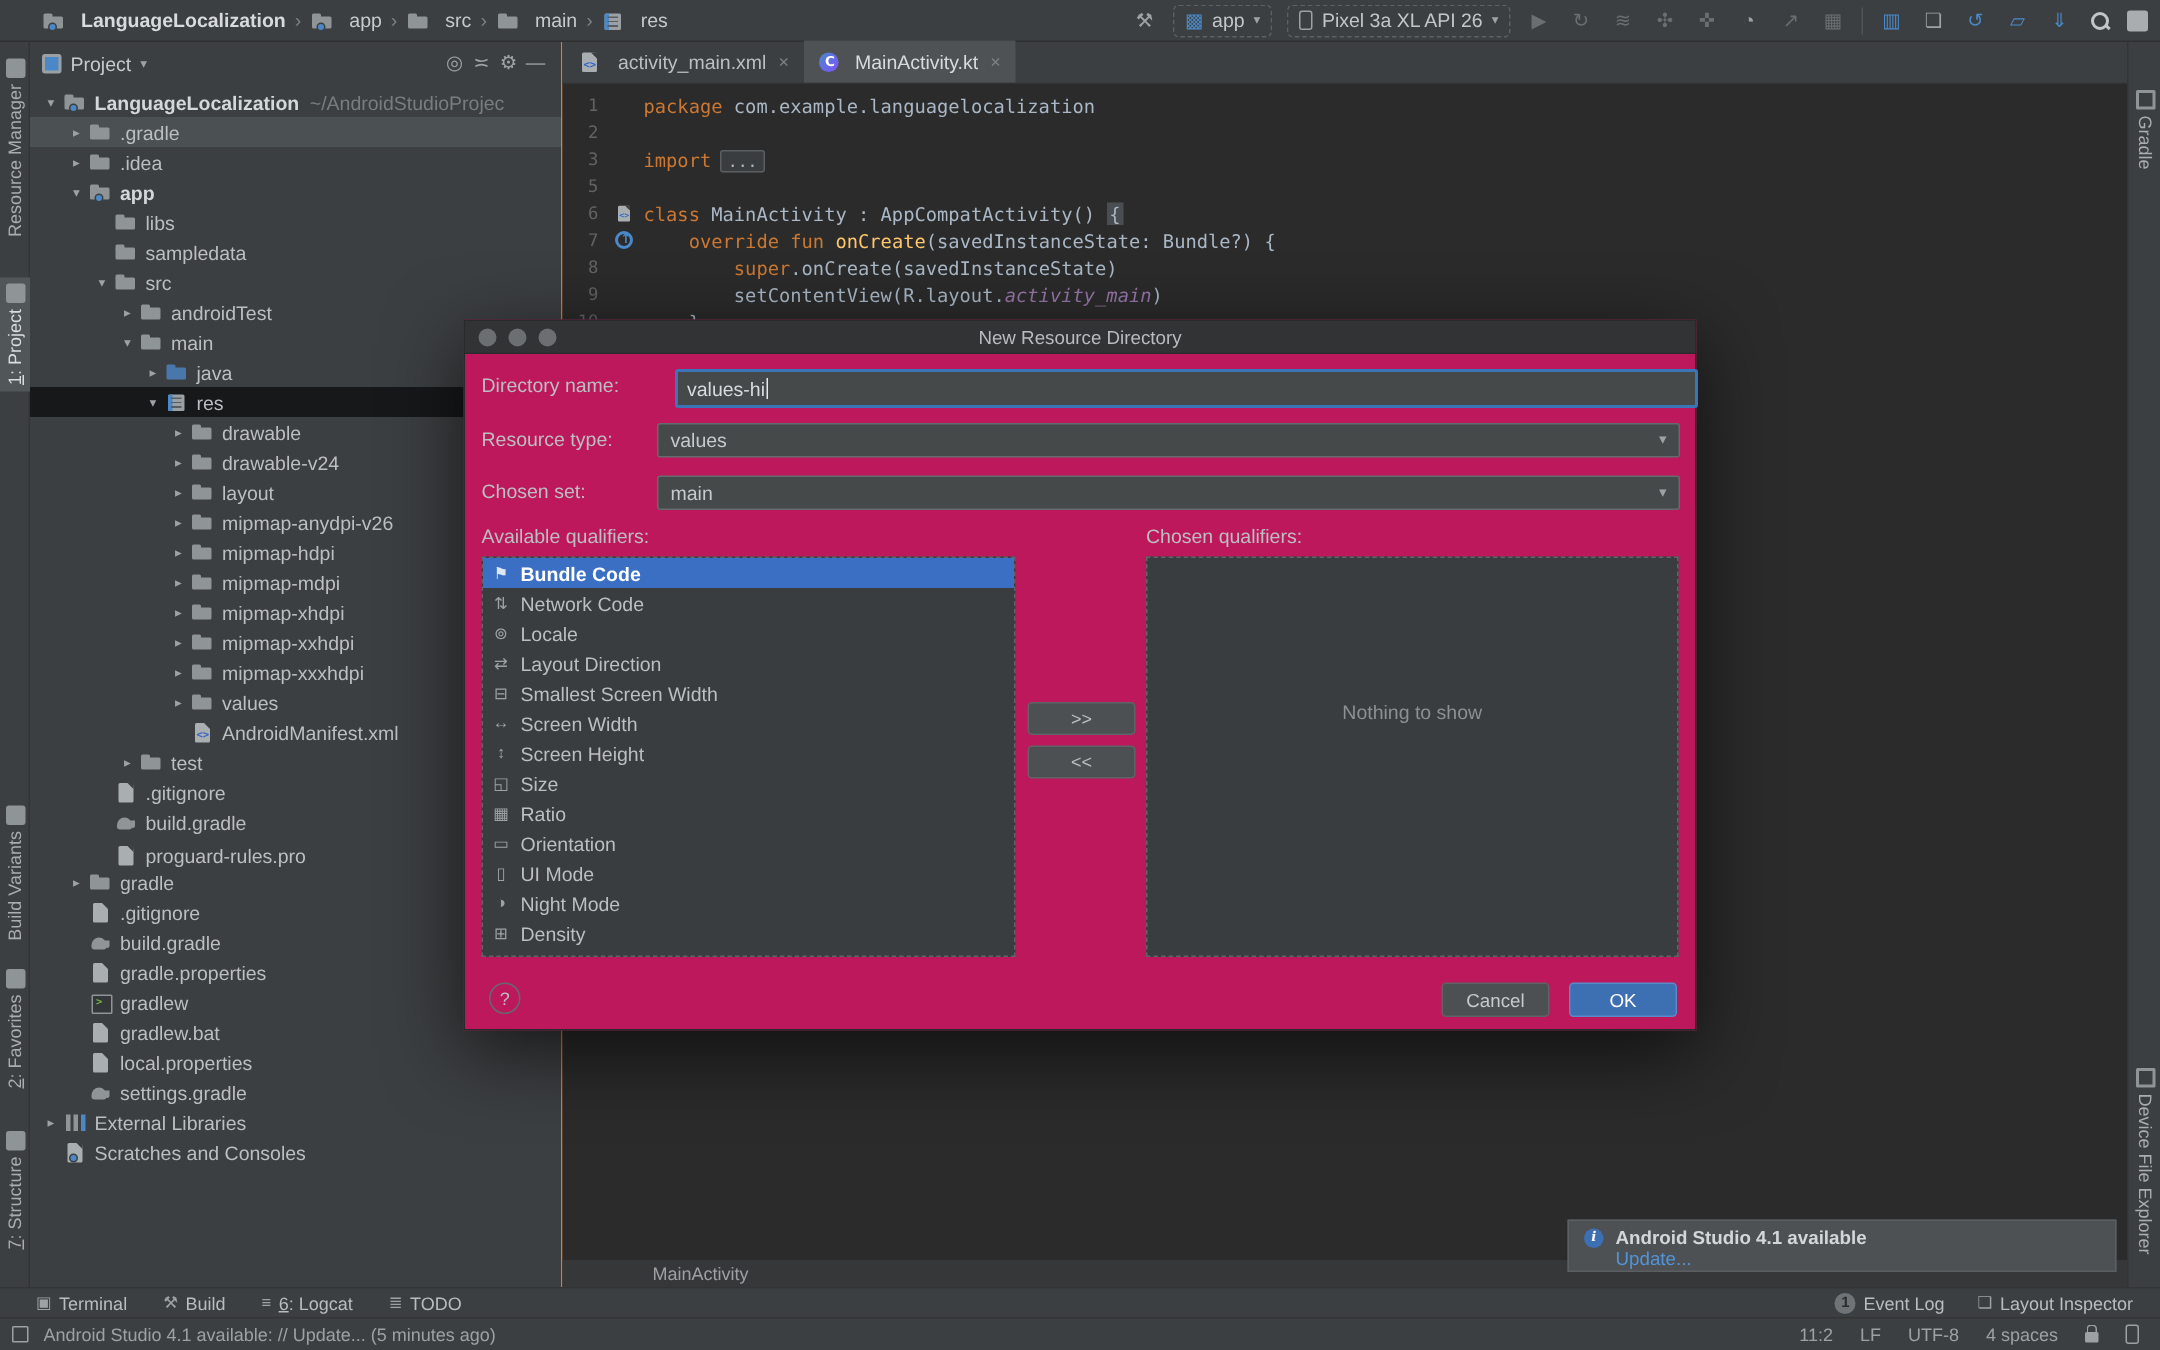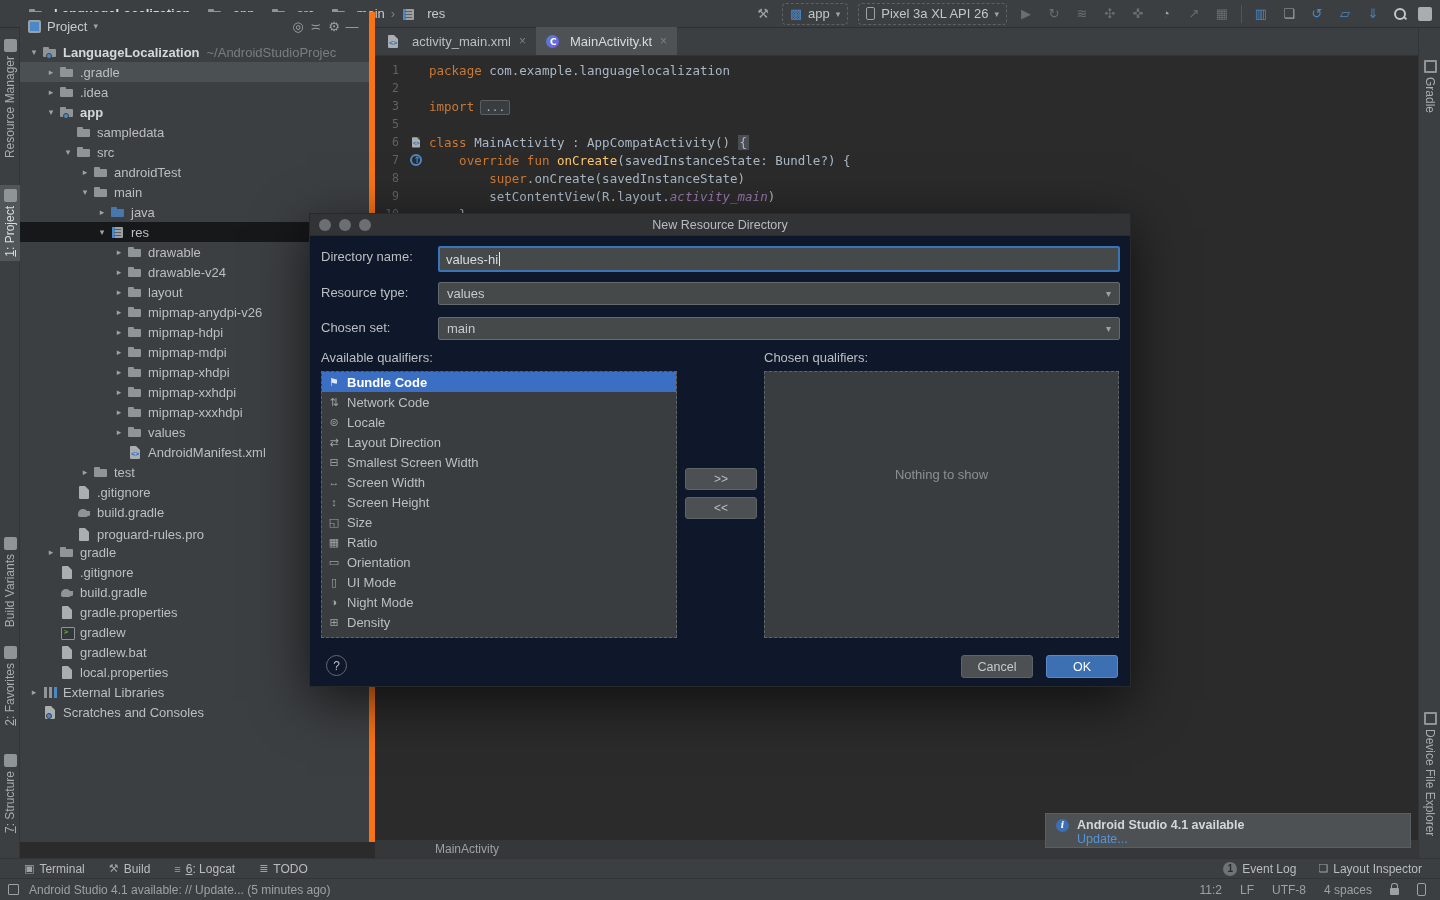--- a/index.html
+++ b/index.html
@@ -35,21 +35,21 @@
   #right-stripe { left:1418px; top:28px; width:22px; height:830px; background:#3c3f41; border-left:1px solid #323435; }
   .vlabel { position:absolute; left:0; width:20px; display:flex; flex-direction:column; align-items:center;
     gap:4px; color:#a9adb0; font-size:12px; padding:4px 0; }
   .vlabel .txt { writing-mode:vertical-lr; text-orientation:sideways; transform:rotate(180deg); white-space:nowrap; }
   #right-stripe .vlabel .txt { transform:none; }
   .vlabel.active { background:#515658; color:#dadde0; }
   .stripe-ico { width:13px; height:13px; background:#8f9496; border-radius:2px; }
   .stripe-ico.screen { background:none; border:2px solid #8f9496; border-radius:1px; }
 
   
-  #project-panel { left:20px; top:12px; width:355px; height:830px; background:#3c3f41; border-right:6px solid #f97316; }
+  #project-panel { left:20px; top:28px; width:355px; height:830px; background:#3c3f41; border-right:1px solid #f97316; }
   #project-header { height:28px; display:flex; align-items:center; padding:0 8px; gap:6px; }
   #project-header .hsq { width:13px; height:13px; background:#4a88c7; border:2px solid #9aa0a3; border-radius:2px; }
   #project-header .title { color:#c7cacd; }
   #project-header .arr { font-size:9px; color:#9da2a5; }
   #project-header .spacer { flex:1; }
   .hico { color:#9da2a5; font-size:13px; width:18px; text-align:center; }
   #tree { position:relative; margin-top:2px; }
   .trow { height:20px; display:flex; align-items:center; white-space:nowrap; overflow:hidden; }
   .trow .tarrow { width:16px; flex:none; text-align:center; color:#9da2a5; font-size:9px; }
   .trow .lbl { color:#bcbfc2; }
@@ -95,29 +95,29 @@
   .cline .ltext { white-space:pre; color:#a9b7c6; }
   .tk-kw { color:#cc7832; }
   .tk-fn { color:#ffc66d; }
   .tk-fld { color:#9876aa; font-style:italic; }
   .tk-fold { background:#3a3d3f; border:1px solid #5a5e61; border-radius:2px; padding:0 4px; margin-left:6px; color:#a9b7c6; font-size:11px; }
   .tk-brace { background:#4a4e52; padding:0 2px; }
   #editor-crumb { position:absolute; left:0; top:812px; width:1043px; height:18px; background:#353739;
     color:#9da1a4; font-size:12px; display:flex; align-items:center; padding-left:60px; }
 
   
-  #dialog { left:309px; top:213px; width:822px; height:474px; background:#0f172a; border:1px solid #27292a;
+  #dialog { left:309px; top:213px; width:822px; height:474px; background:#be185d; border:1px solid #27292a;
     box-shadow:0 14px 50px rgba(0,0,0,.65); z-index:20; }
   #dlg-title { height:22px; background:#322f33; background:#313335; display:flex; align-items:center; justify-content:center;
     position:relative; color:#b8bcbf; font-size:12.5px; border-bottom:1px solid #2a2c2d; }
   #dlg-lights { position:absolute; left:9px; top:5px; display:flex; gap:8px; }
   #dlg-lights i { width:12px; height:12px; border-radius:50%; background:#6b6f72; }
   .dlg-row { position:absolute; left:11px; display:flex; align-items:center; }
   .dlg-label { width:117px; color:#bcbfc2; }
-  #dir-input { position:absolute; left:128px; width:682px; height:26px; background:#45494a;
+  #dir-input { position:absolute; left:140px; width:682px; height:26px; background:#45494a;
     border:2px solid #3b75b8; border-radius:2px; display:flex; align-items:center; padding:0 6px; color:#d8dbde; }
   .caret { display:inline-block; width:1px; height:14px; background:#e8eaec; margin-left:1px; }
   .combo { position:absolute; left:128px; width:682px; height:23px; background:#45494a; border:1px solid #646a6d;
     border-radius:2px; display:flex; align-items:center; padding:0 8px; color:#c7cacd; }
   .combo .arr { margin-left:auto; color:#9da2a5; font-size:10px; }
   .dlg-sec-label { position:absolute; color:#bcbfc2; }
   #qual-list { position:absolute; left:11px; top:157px; width:356px; height:267px; background:#3a3d3f;
     border:1px dashed #5f6468; overflow:hidden; }
   .qrow { height:20px; display:flex; align-items:center; padding-left:4px; color:#bcbfc2; }
   .qrow .qico { width:16px; flex:none; text-align:center; font-size:11px; color:#9da2a5; margin-right:5px; }
@@ -304,20 +304,25 @@
         <div class="trow" style="padding-left: 23px;">
           <span class="tarrow">▾</span>
           <span class="ic folder">
             <i class="dot"></i>
           </span>
           <span class="lbl bold">app</span>
         </div>
         <div class="trow" style="padding-left: 40px;">
           <span class="tarrow"></span>
           <span class="ic folder"></span>
+          <span class="lbl">libs</span>
+        </div>
+        <div class="trow" style="padding-left: 40px;">
+          <span class="tarrow"></span>
+          <span class="ic folder"></span>
           <span class="lbl">sampledata</span>
         </div>
         <div class="trow" style="padding-left: 40px;">
           <span class="tarrow">▾</span>
           <span class="ic folder"></span>
           <span class="lbl">src</span>
         </div>
         <div class="trow" style="padding-left: 57px;">
           <span class="tarrow">▸</span>
           <span class="ic folder"></span>
@@ -444,20 +449,25 @@
         </div>
         <div class="trow" style="padding-left: 23px;">
           <span class="tarrow"></span>
           <span class="ic file"></span>
           <span class="lbl">gradlew.bat</span>
         </div>
         <div class="trow" style="padding-left: 23px;">
           <span class="tarrow"></span>
           <span class="ic file"></span>
           <span class="lbl">local.properties</span>
+        </div>
+        <div class="trow" style="padding-left: 23px;">
+          <span class="tarrow"></span>
+          <span class="ic gradle"></span>
+          <span class="lbl">settings.gradle</span>
         </div>
         <div class="trow" style="padding-left: 6px;">
           <span class="tarrow">▸</span>
           <span class="ic lib"></span>
           <span class="lbl">External Libraries</span>
         </div>
         <div class="trow" style="padding-left: 6px;">
           <span class="tarrow"></span>
           <span class="ic file">
             <i class="dot"></i>

